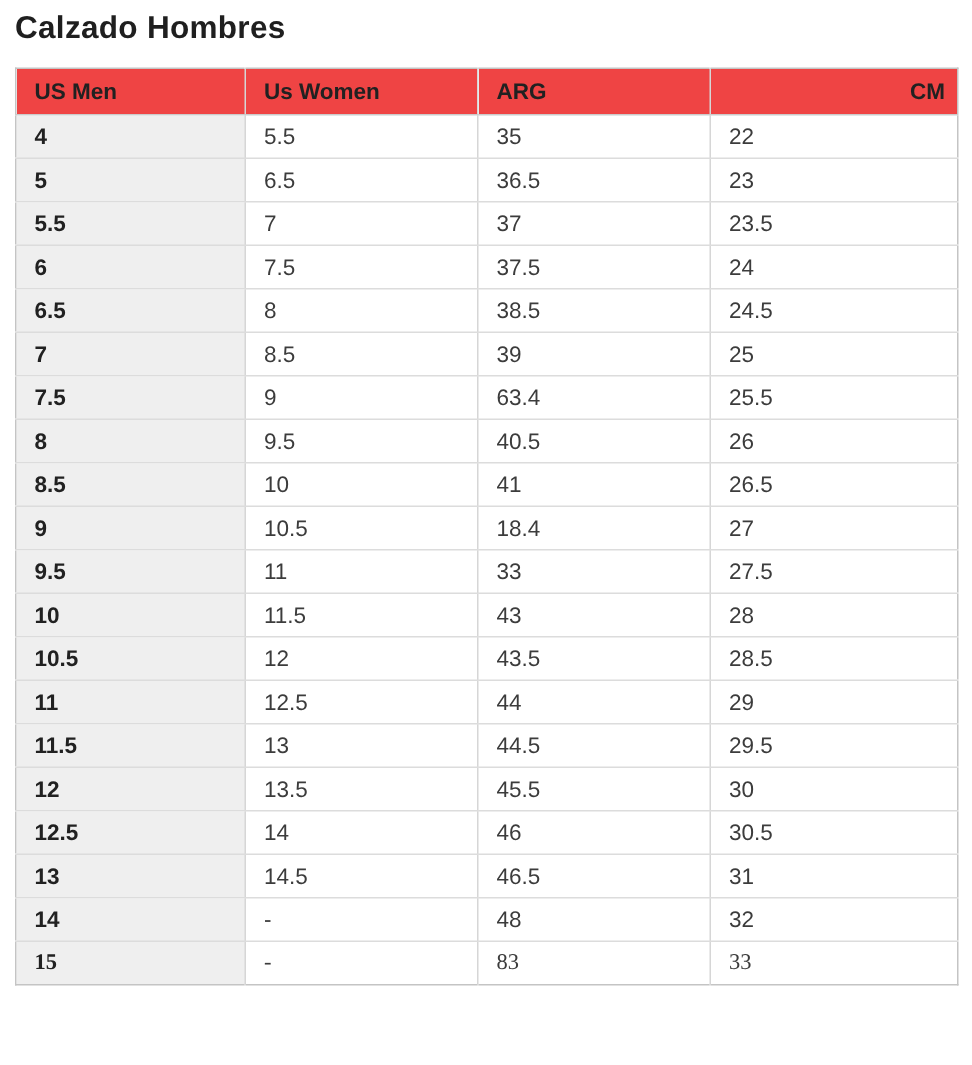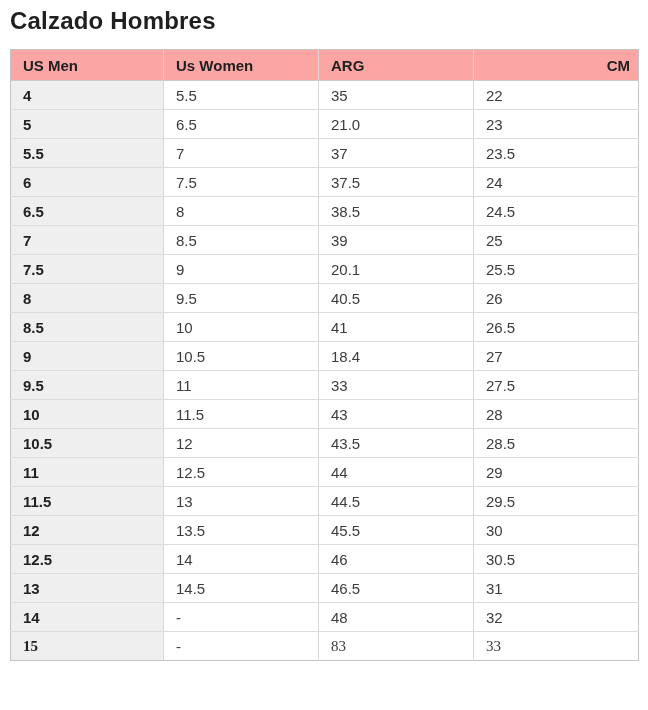--- a/index.html
+++ b/index.html
@@ -7,21 +7,21 @@
     width: 648px;
     height: 710px;
     background: #ffffff;
     font-family: "Liberation Sans", sans-serif;
     overflow: hidden;
   }
   .panel {
     padding: 7px 10px 0 10px;
   }
   .title {
-    font-size: 24px;
+    font-size: 21px;
     font-weight: bold;
     color: #1f1f1f;
     letter-spacing: 0.2px;
     margin: 0 0 14px 0;
   }
   table.size-chart {
     width: 628px;
     table-layout: fixed;
     border-collapse: collapse;
     border: 1px solid #c4c4c4;
@@ -32,21 +32,21 @@
   col.c4 { width: 165px; }
   th, td {
     text-align: left;
     padding: 0 8px 0 12px;
     font-size: 15px;
     white-space: nowrap;
     overflow: hidden;
   }
   thead th {
     height: 31px;
-    background: #fca5a5;
+    background: #ef4444;
     color: #212121;
     font-weight: bold;
     border-bottom: 1px solid #cbcbcb;
     border-right: 1px solid #d6d6d6;
   }
   thead th:last-child { border-right: none; text-align: right; }
   tbody th {
     height: 29px;
     background: #efefef;
     color: #212121;
@@ -90,21 +90,21 @@
     <tbody>
         <tr>
           <th>4</th>
           <td>5.5</td>
           <td>35</td>
           <td>22</td>
         </tr>
         <tr>
           <th>5</th>
           <td>6.5</td>
-          <td>21.0</td>
+          <td>36.5</td>
           <td>23</td>
         </tr>
         <tr>
           <th>5.5</th>
           <td>7</td>
           <td>37</td>
           <td>23.5</td>
         </tr>
         <tr>
           <th>6</th>
@@ -120,21 +120,21 @@
         </tr>
         <tr>
           <th>7</th>
           <td>8.5</td>
           <td>39</td>
           <td>25</td>
         </tr>
         <tr>
           <th>7.5</th>
           <td>9</td>
-          <td>20.1</td>
+          <td>63.4</td>
           <td>25.5</td>
         </tr>
         <tr>
           <th>8</th>
           <td>9.5</td>
           <td>40.5</td>
           <td>26</td>
         </tr>
         <tr>
           <th>8.5</th>

